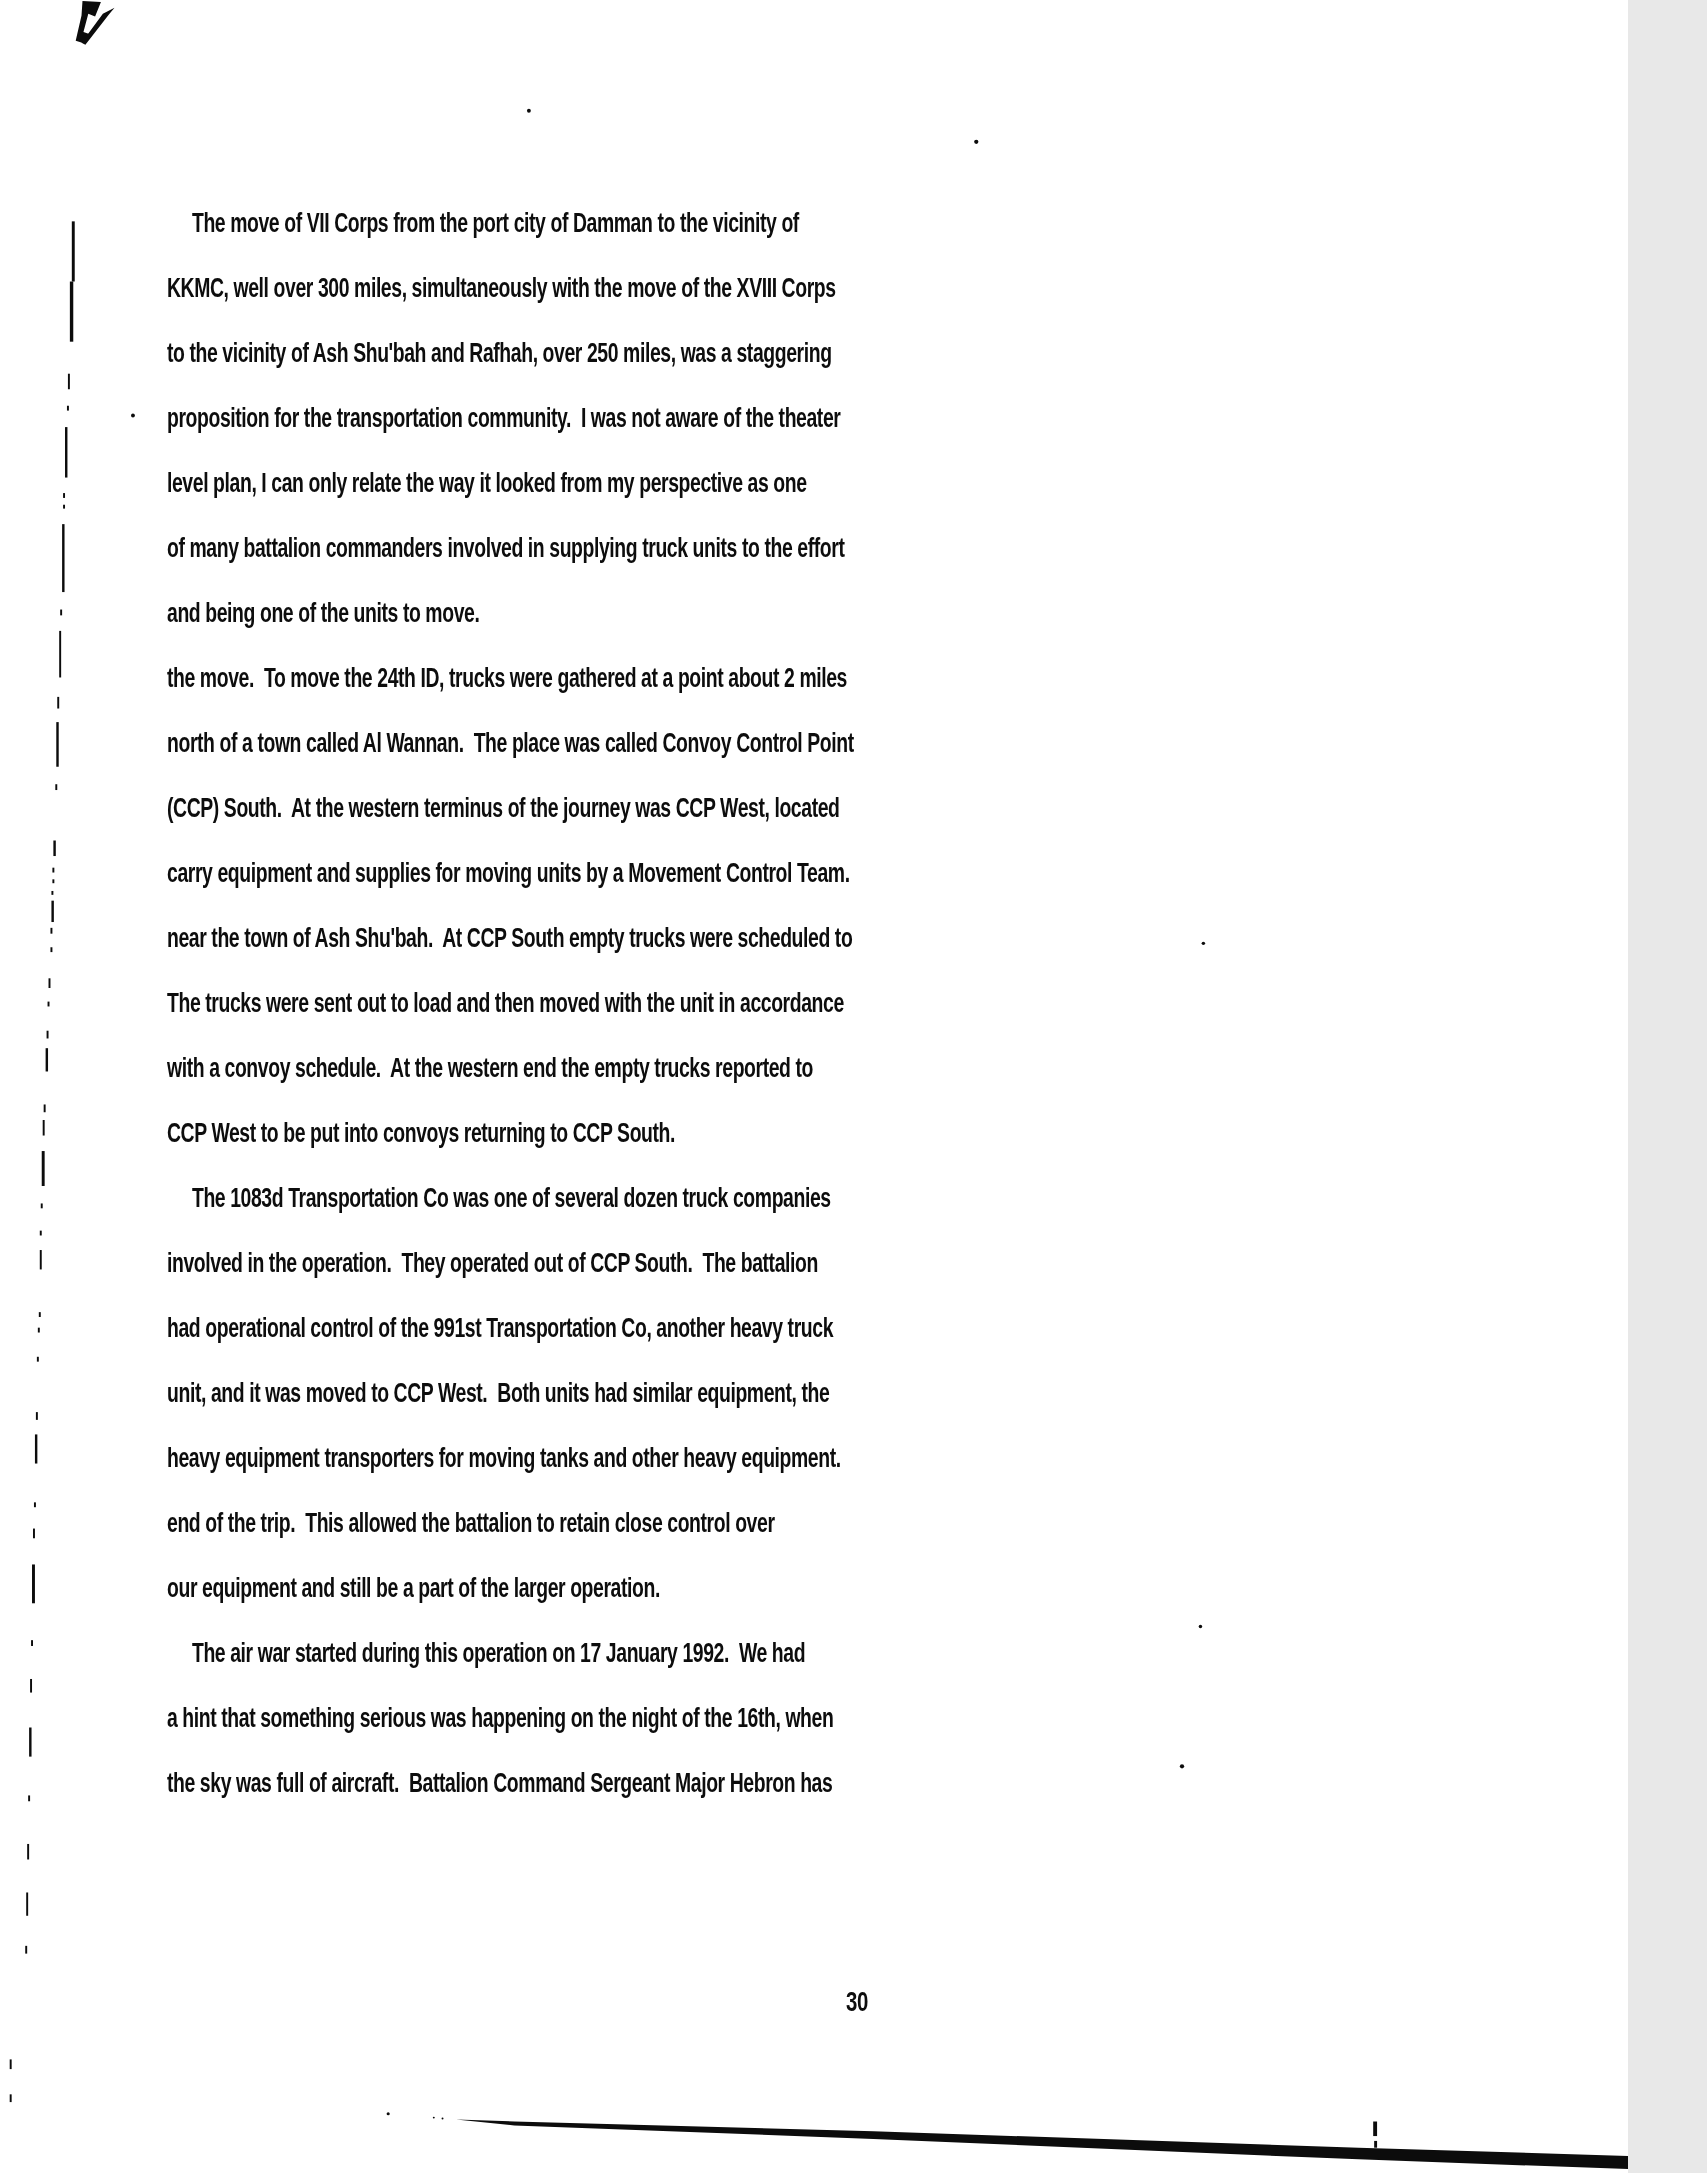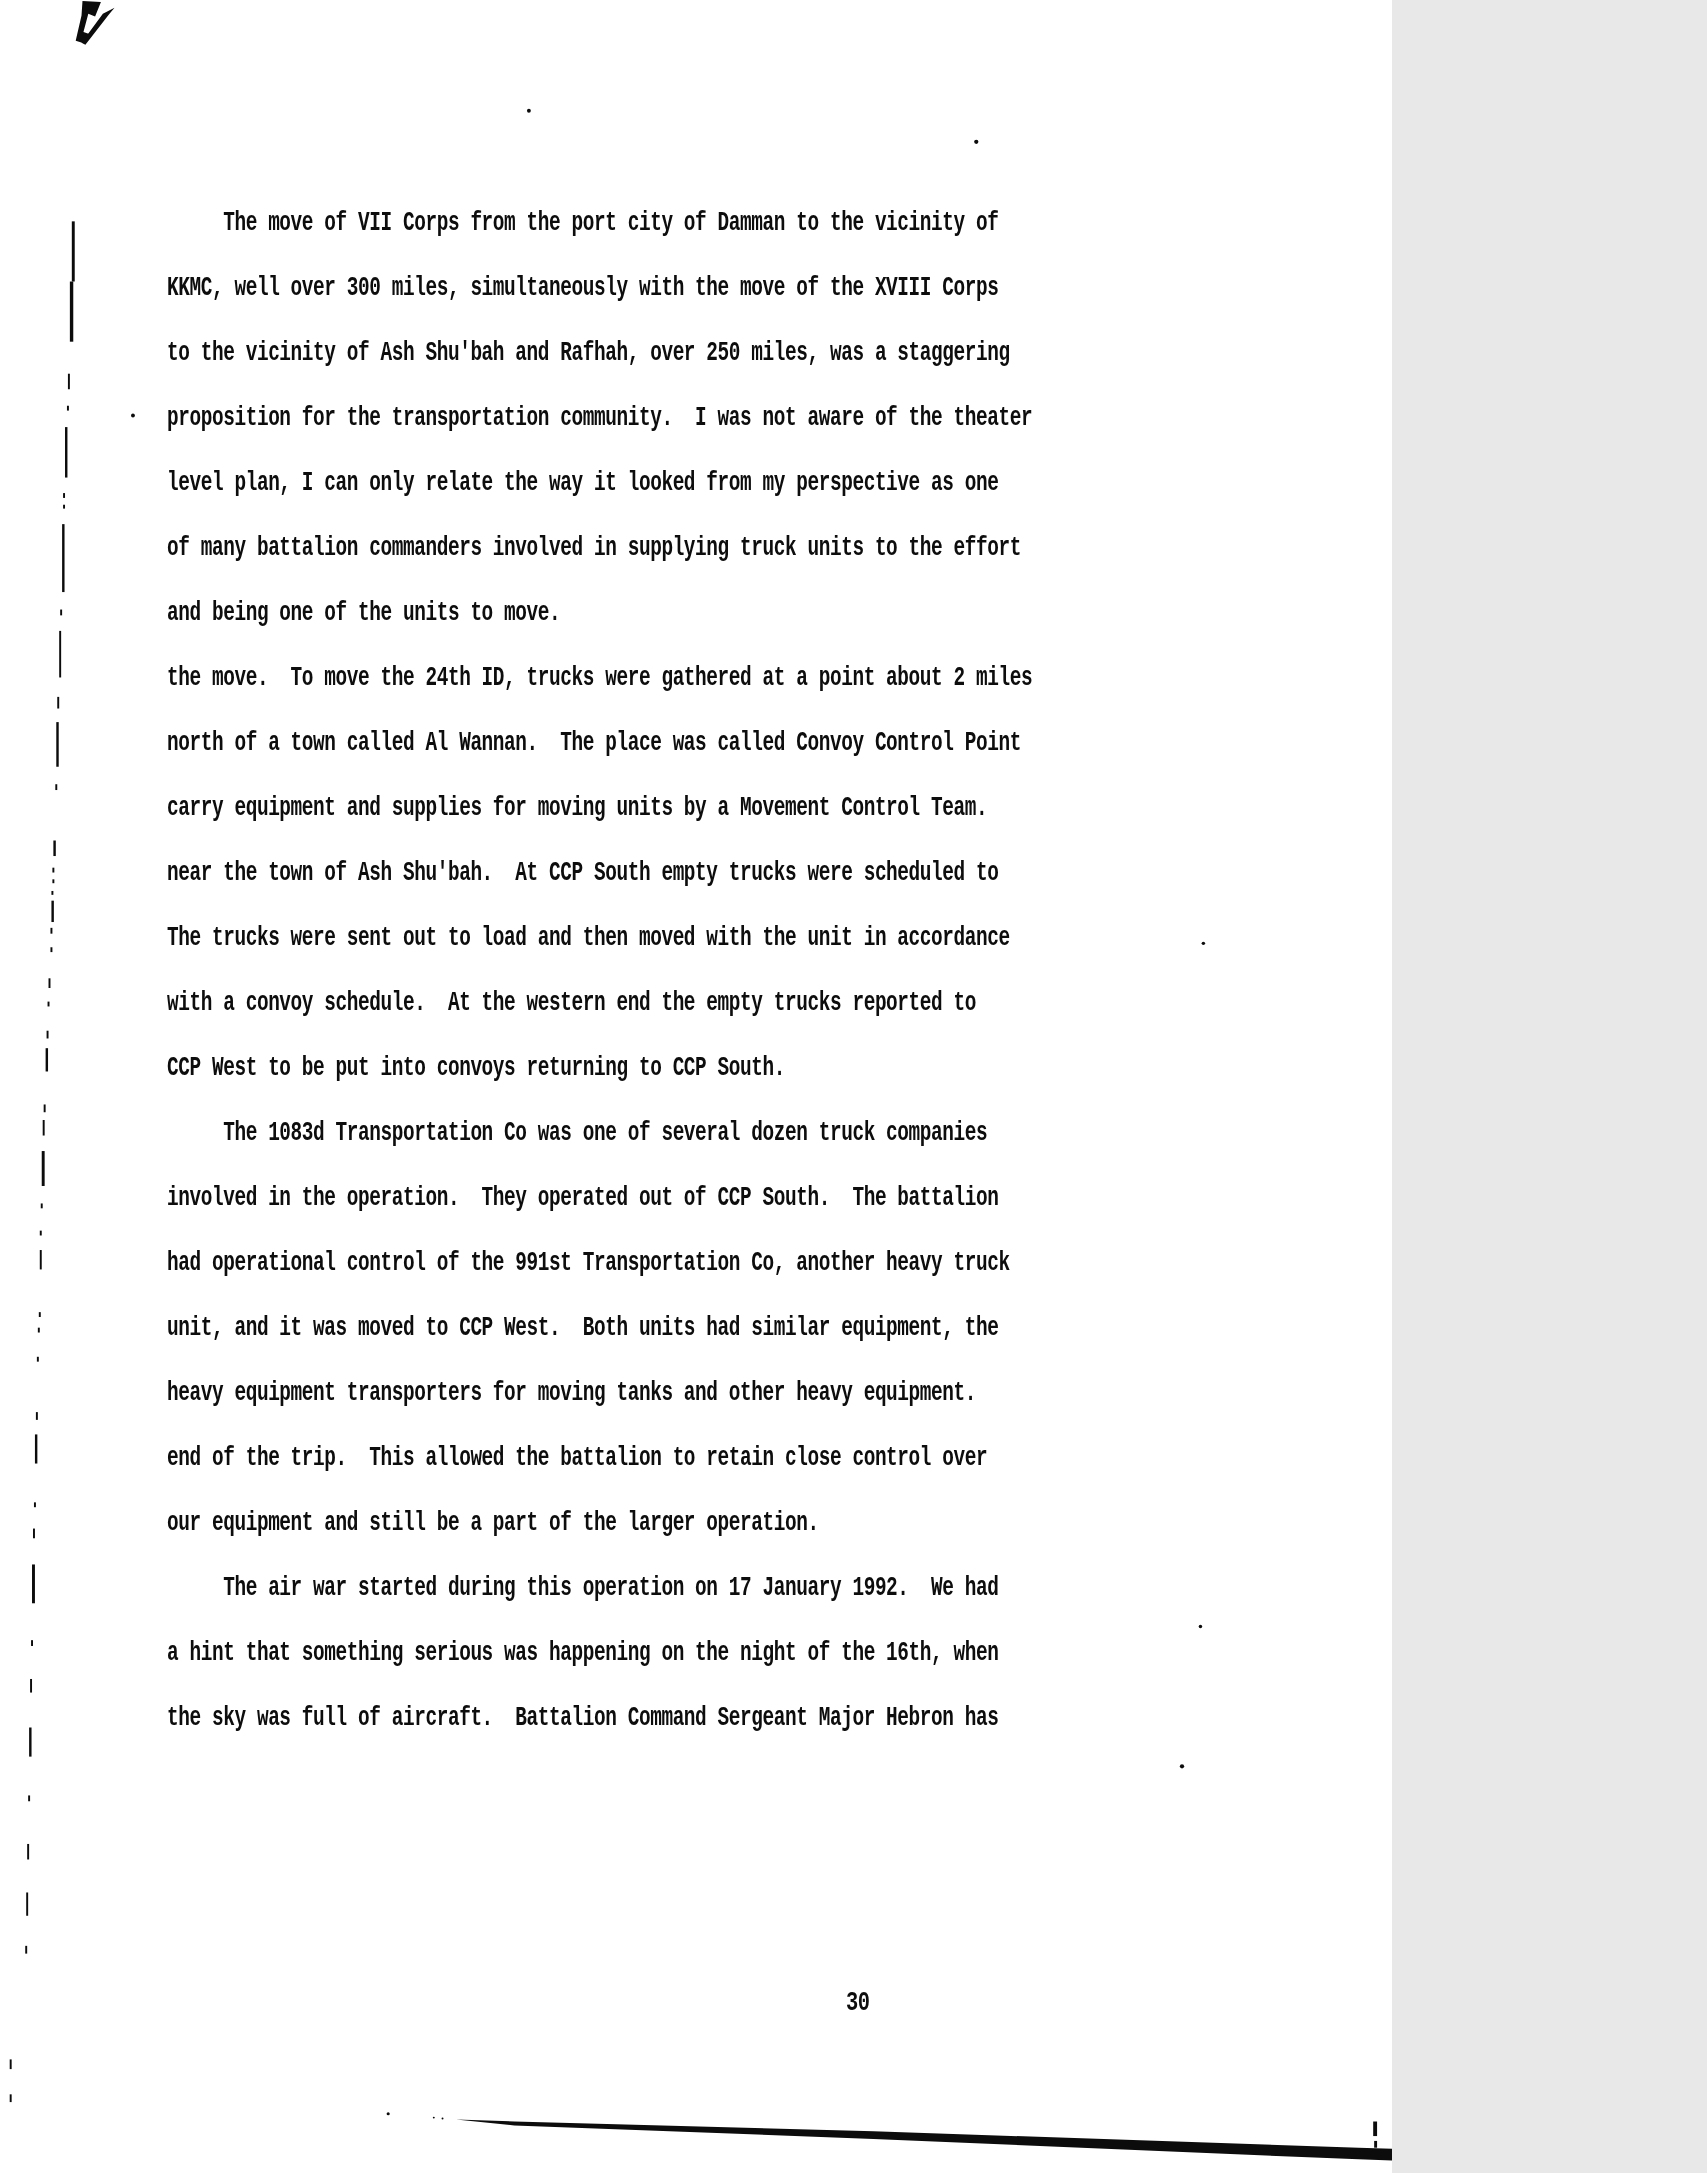--- a/index.html
+++ b/index.html
@@ -1,23 +1,23 @@
 <!DOCTYPE html>
 <html><head>
 <meta charset="utf-8">
 <title>Scanned Document Page</title>
 <style>
   html, body { margin: 0; padding: 0; background: #e8e8e8; }
   .page {
     position: relative;
-    width: 1392px;
+    width: 1628px;
     height: 2174px;
     background: #ffffff;
     overflow: hidden;
-    font-family: Liberation Mono, monospace;
+    font-family: Liberation Sans, sans-serif;
     color: #0d0d0d;
   }
   .doc-text {
     position: absolute;
     left: 167px;
     top: 184px;
     width: 1145px;
   }
   .text-line {
     position: relative;
@@ -154,20 +154,23 @@
     <div class="text-line">
         <span>and being one of the units to move.</span>
       </div>
     <div class="text-line">
         <span>the move.  To move the 24th ID, trucks were gathered at a point about 2 miles</span>
       </div>
     <div class="text-line">
         <span>north of a town called Al Wannan.  The place was called Convoy Control Point</span>
       </div>
     <div class="text-line">
+        <span>(CCP) South.  At the western terminus of the journey was CCP West, located</span>
+      </div>
+    <div class="text-line">
         <span>carry equipment and supplies for moving units by a Movement Control Team.</span>
       </div>
     <div class="text-line">
         <span>near the town of Ash Shu'bah.  At CCP South empty trucks were scheduled to</span>
       </div>
     <div class="text-line">
         <span>The trucks were sent out to load and then moved with the unit in accordance</span>
       </div>
     <div class="text-line">
         <span>with a convoy schedule.  At the western end the empty trucks reported to</span>

